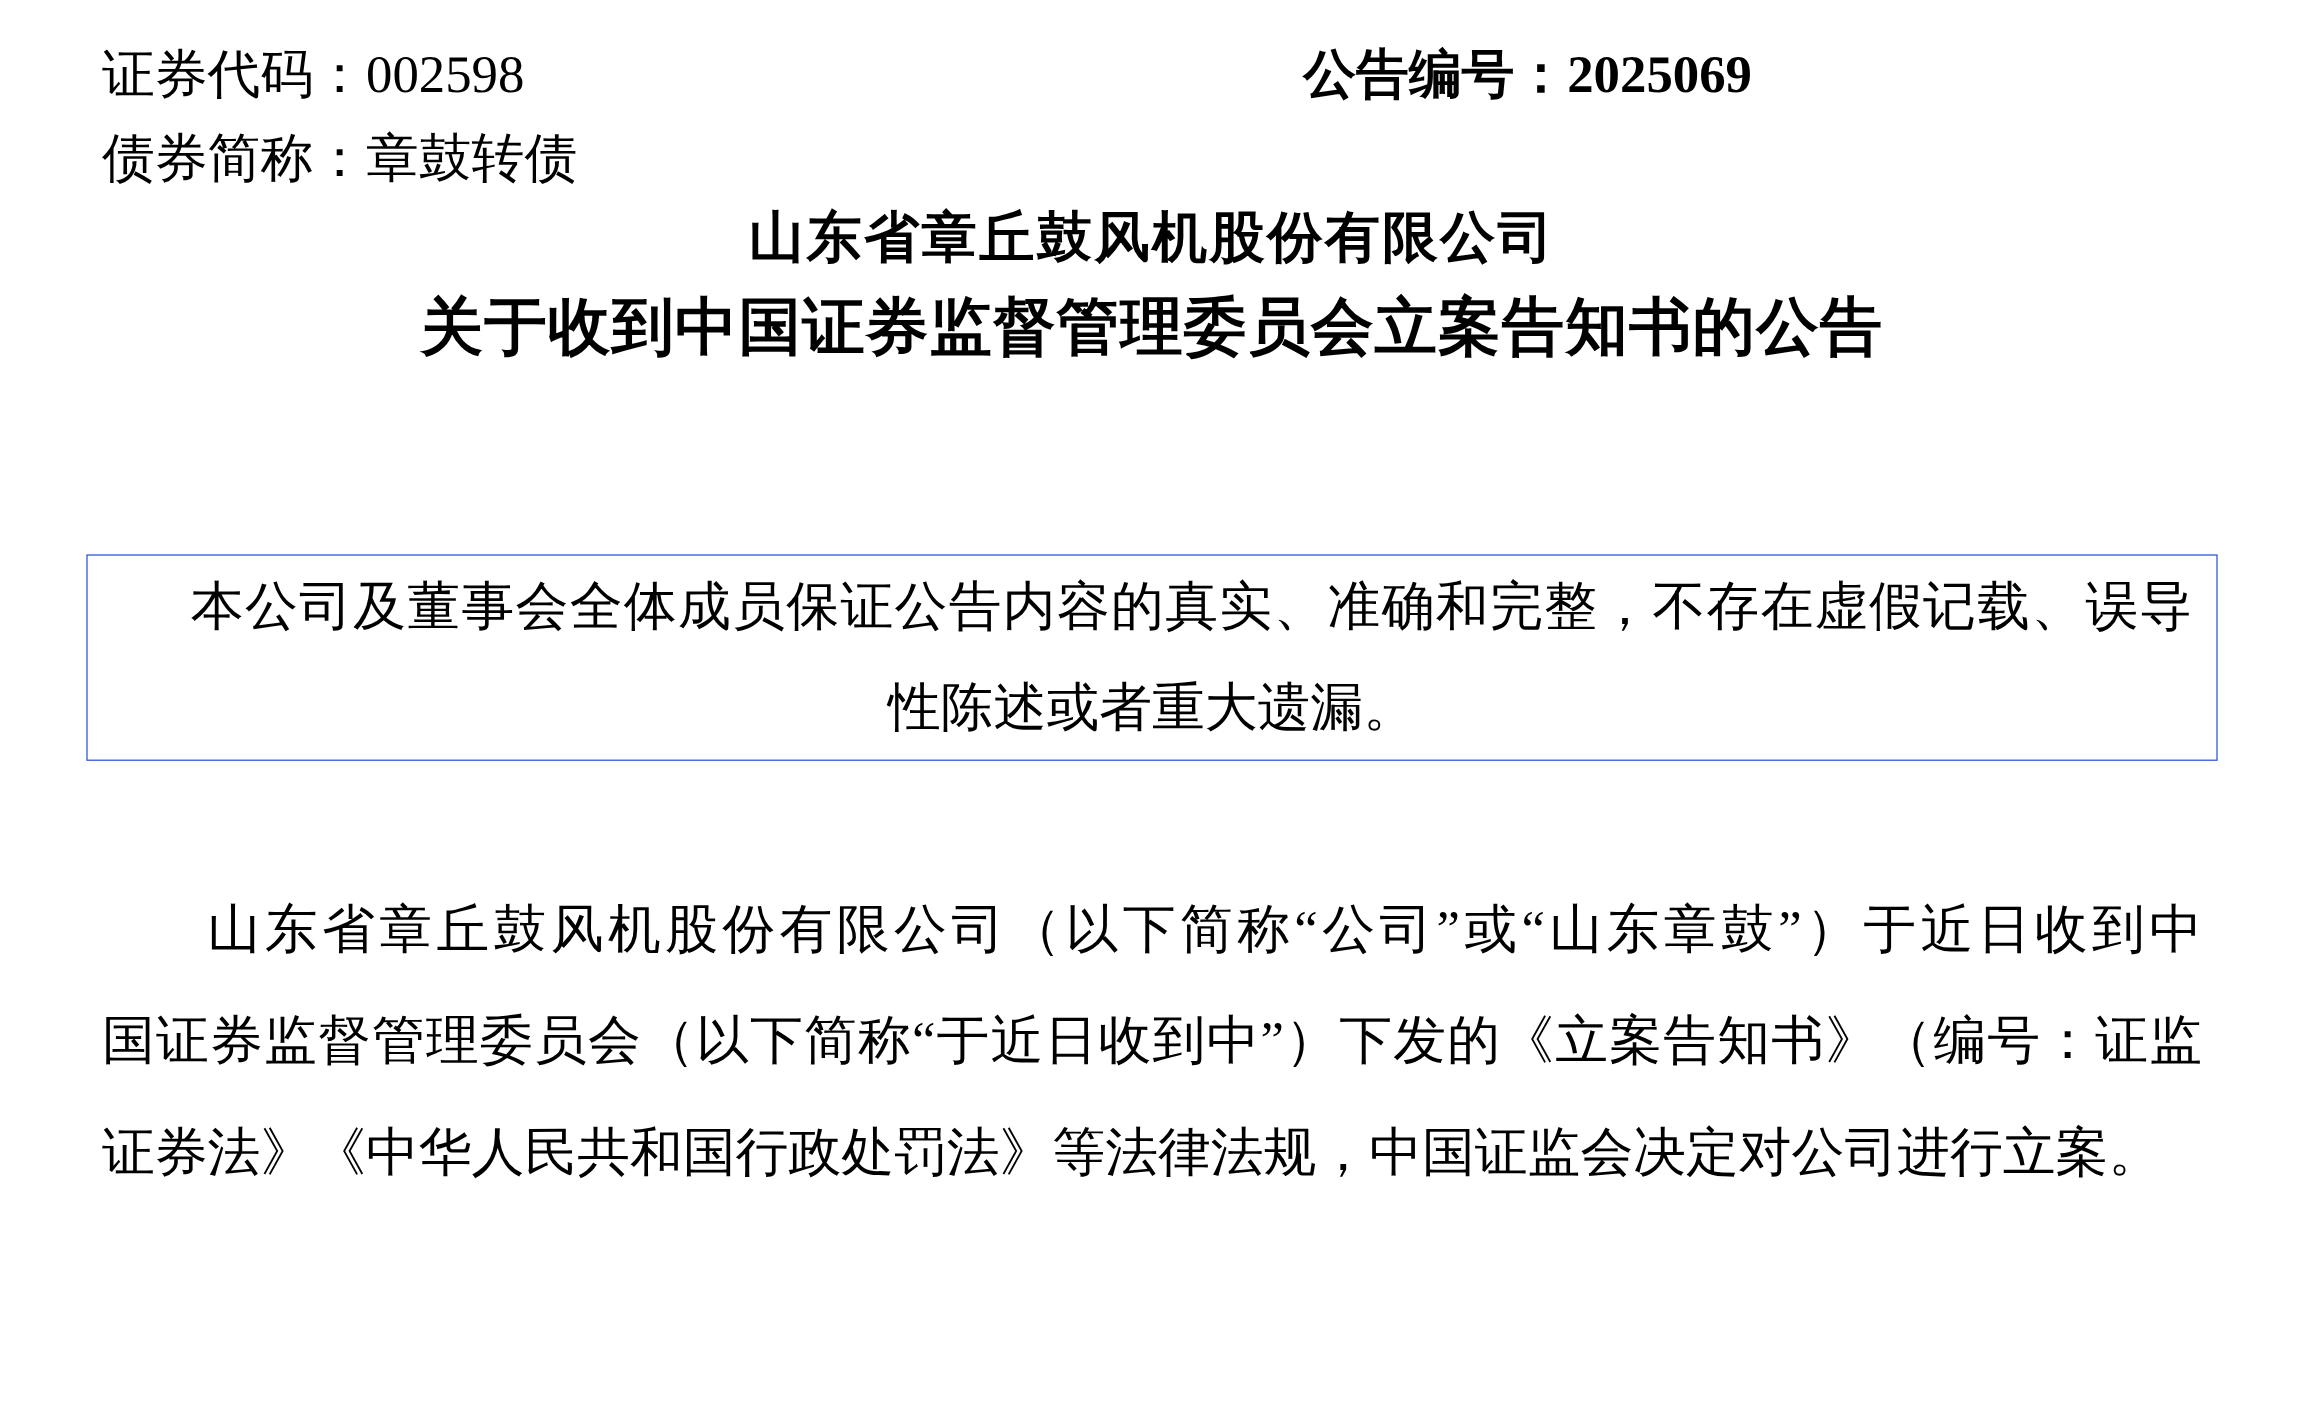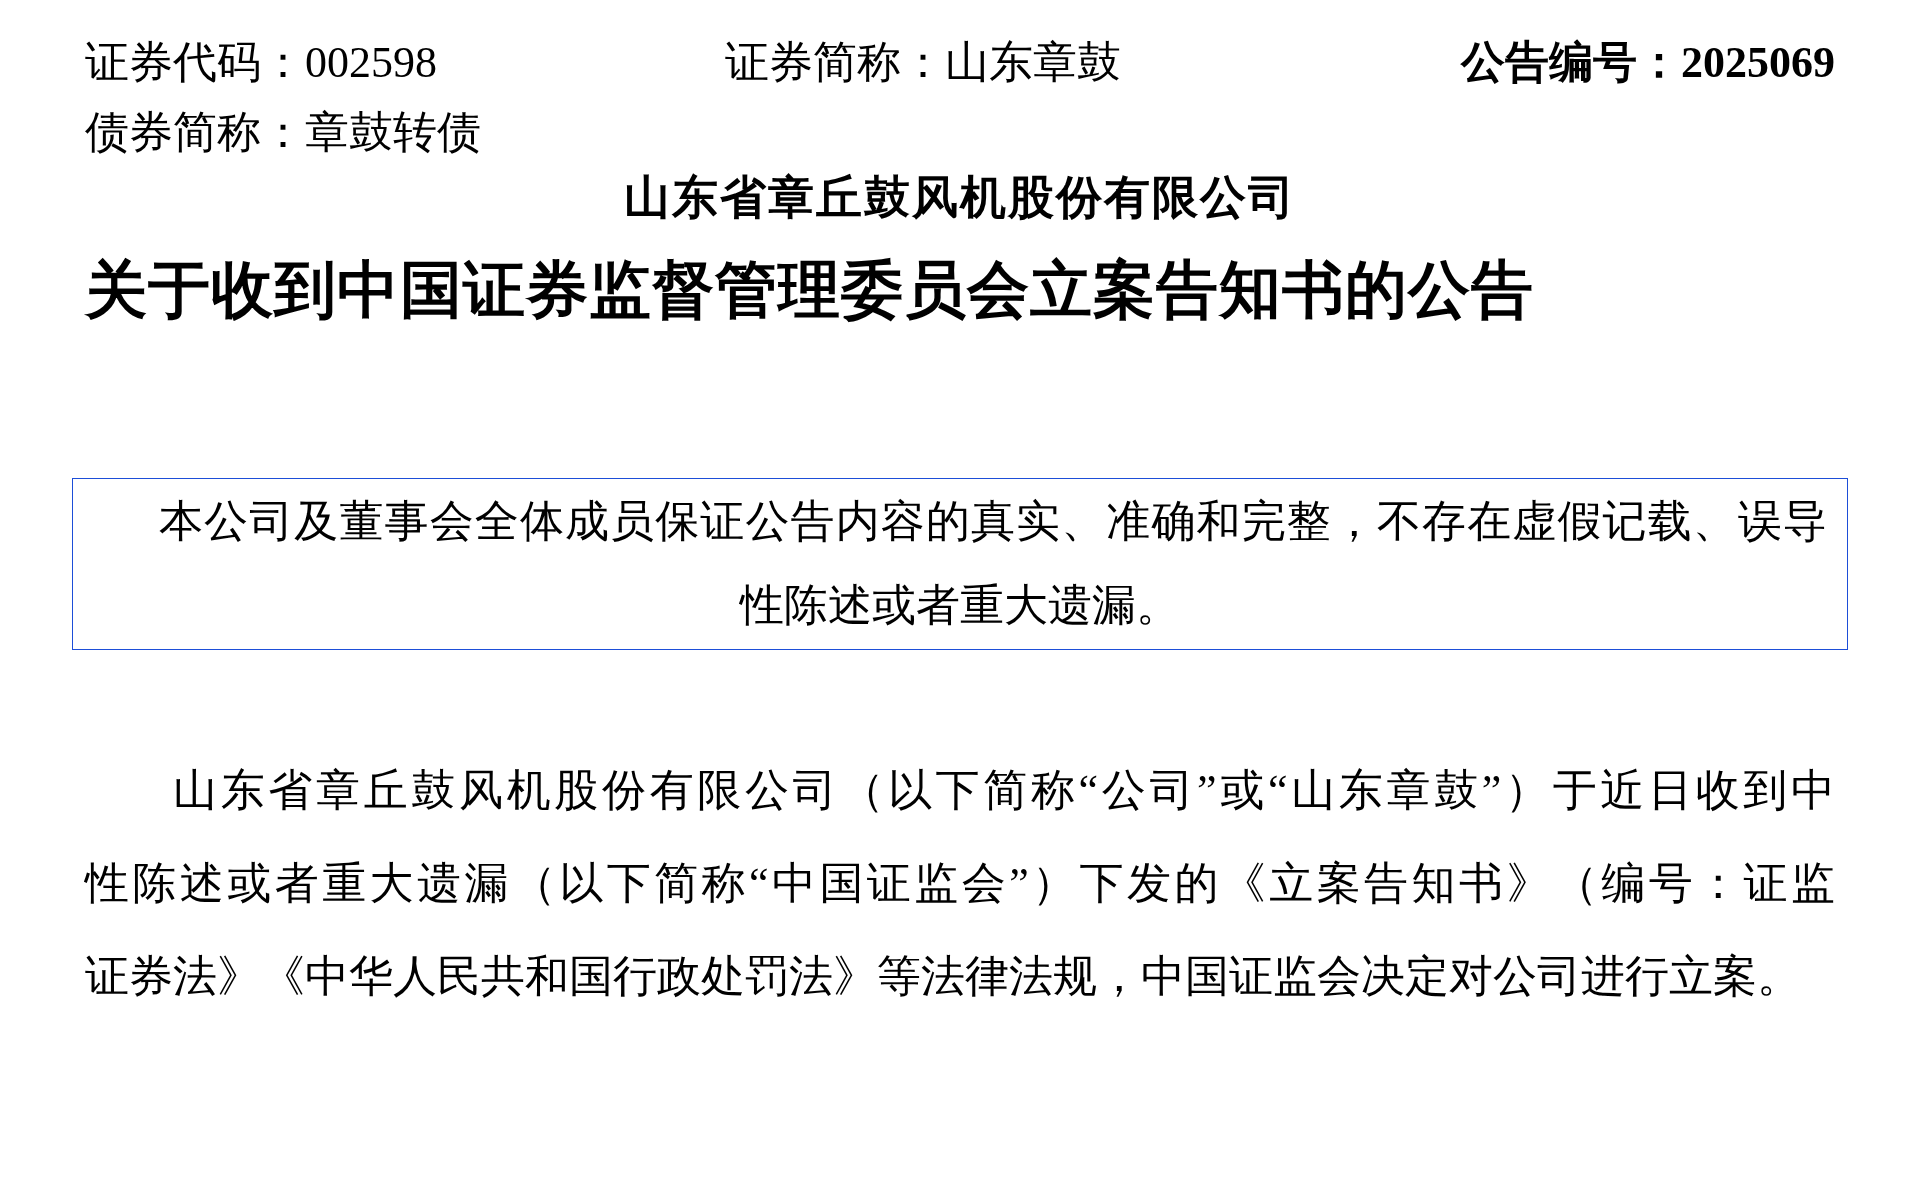--- a/index.html
+++ b/index.html
@@ -30,25 +30,25 @@
   .header-cell.right  { text-align: right; font-weight: bold; }
   
   .doc-title {
     font-size: 46px;
     line-height: 60px;
     font-weight: bold;
     text-align: center;
     letter-spacing: 2px;
   }
   .doc-subtitle {
-    margin-top: 32px;
-    font-size: 62px;
+    margin-top: 16px;
+    font-size: 52px;
     line-height: 60px;
     font-weight: bold;
-    text-align: left;
+    text-align: center;
     letter-spacing: 1px;
   }
   
   .disclaimer-box {
     margin: 158px -13px 0 -13px;
     border: 1px solid #1d4ed8;
     padding: 1px 20px;
     font-size: 44px;
     line-height: 84px;
   }
@@ -73,37 +73,36 @@
   .body-line.first { text-indent: 2em; }
   .body-line.last  { text-align: left; text-align-last: left; }
 </style>
 </head>
 <body>
 
 <div class="page">
 
   <div class="header-row">
     <div class="header-cell">证券代码：002598</div>
-    <div class="header-cell">证券简称：山东章鼓</div>
     <div class="header-cell right">公告编号：2025069</div>
   </div>
 
   <div class="header-row">
     <div class="header-cell">债券简称：章鼓转债</div>
     <div class="header-cell right"></div>
   </div>
 
   <div class="doc-title">山东省章丘鼓风机股份有限公司</div>
 
   <div class="doc-subtitle">关于收到中国证券监督管理委员会立案告知书的公告</div>
 
   <div class="disclaimer-box">
     <div class="disclaimer-line-first">本公司及董事会全体成员保证公告内容的真实、准确和完整，不存在虚假记载、误导</div>
     <div class="disclaimer-line-last">性陈述或者重大遗漏。</div>
   </div>
 
   <div class="doc-body">
     <div class="body-line first">山东省章丘鼓风机股份有限公司（以下简称“公司”或“山东章鼓”）于近日收到中</div>
-    <div class="body-line">性陈述或者重大遗漏（以下简称“中国证监会”）下发的《立案告知书》（编号：证监</div>
+    <div class="body-line">国证券监督管理委员会（以下简称“于近日收到中”）下发的《立案告知书》（编号：证监</div>
     <div class="body-line last">证券法》《中华人民共和国行政处罚法》等法律法规，中国证监会决定对公司进行立案。</div>
   </div>
 
 </div>
 
 </body></html>

